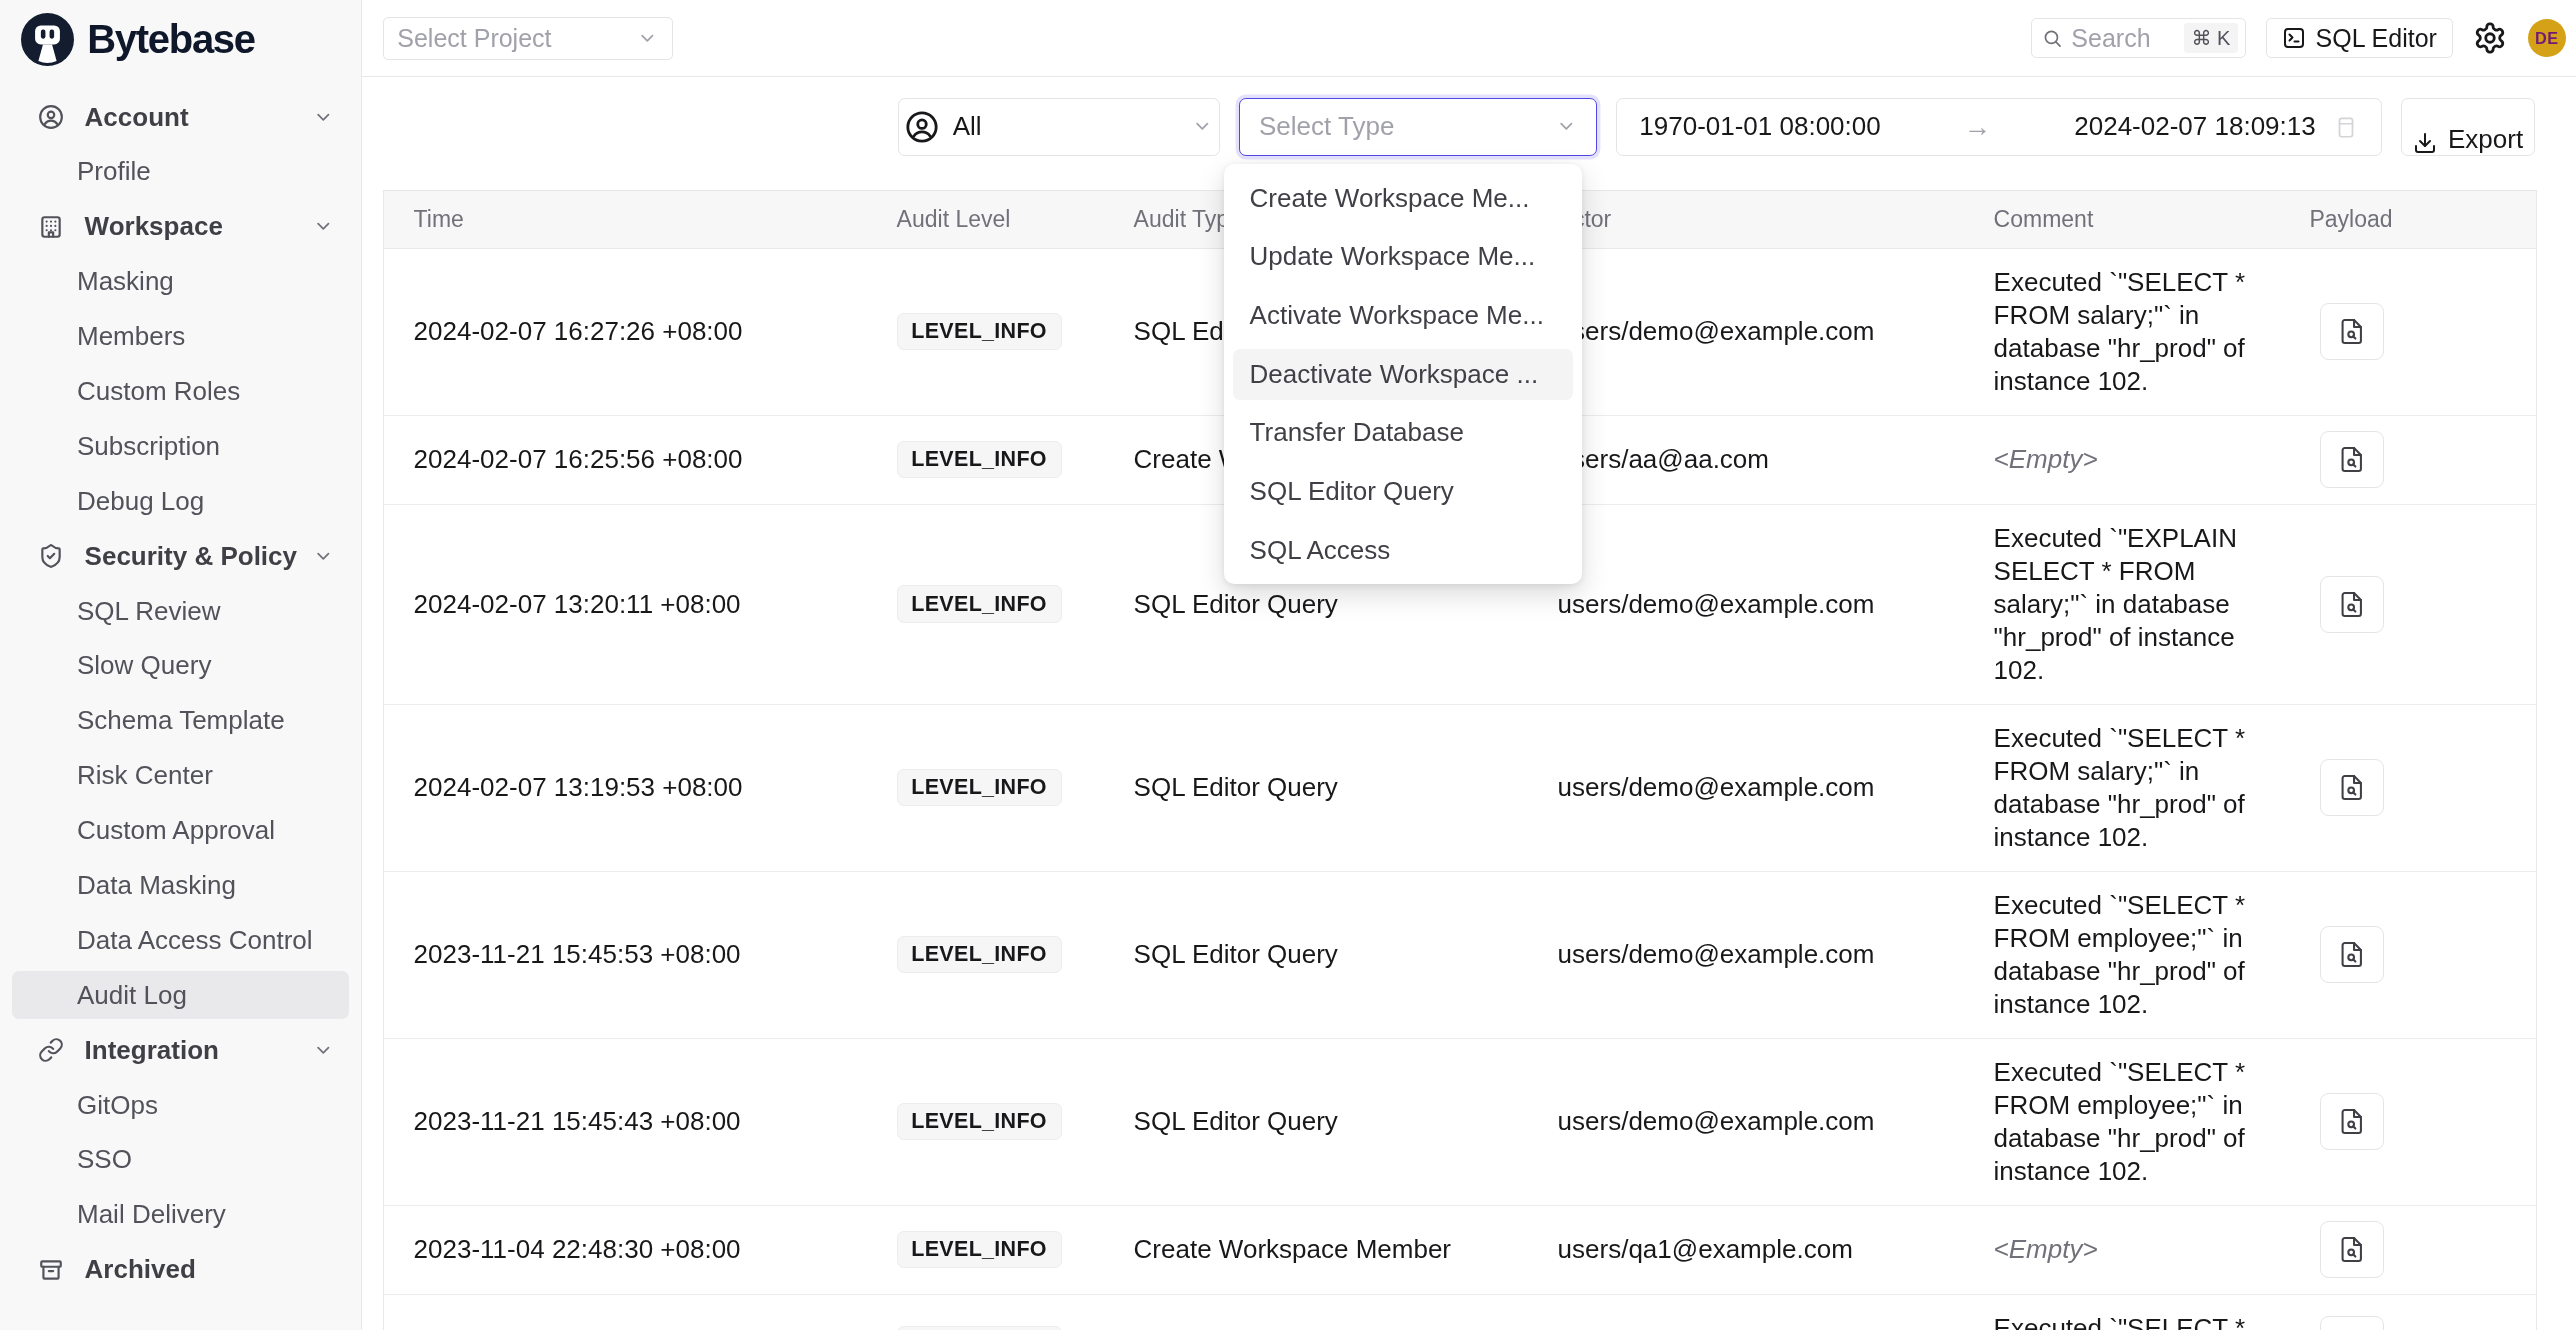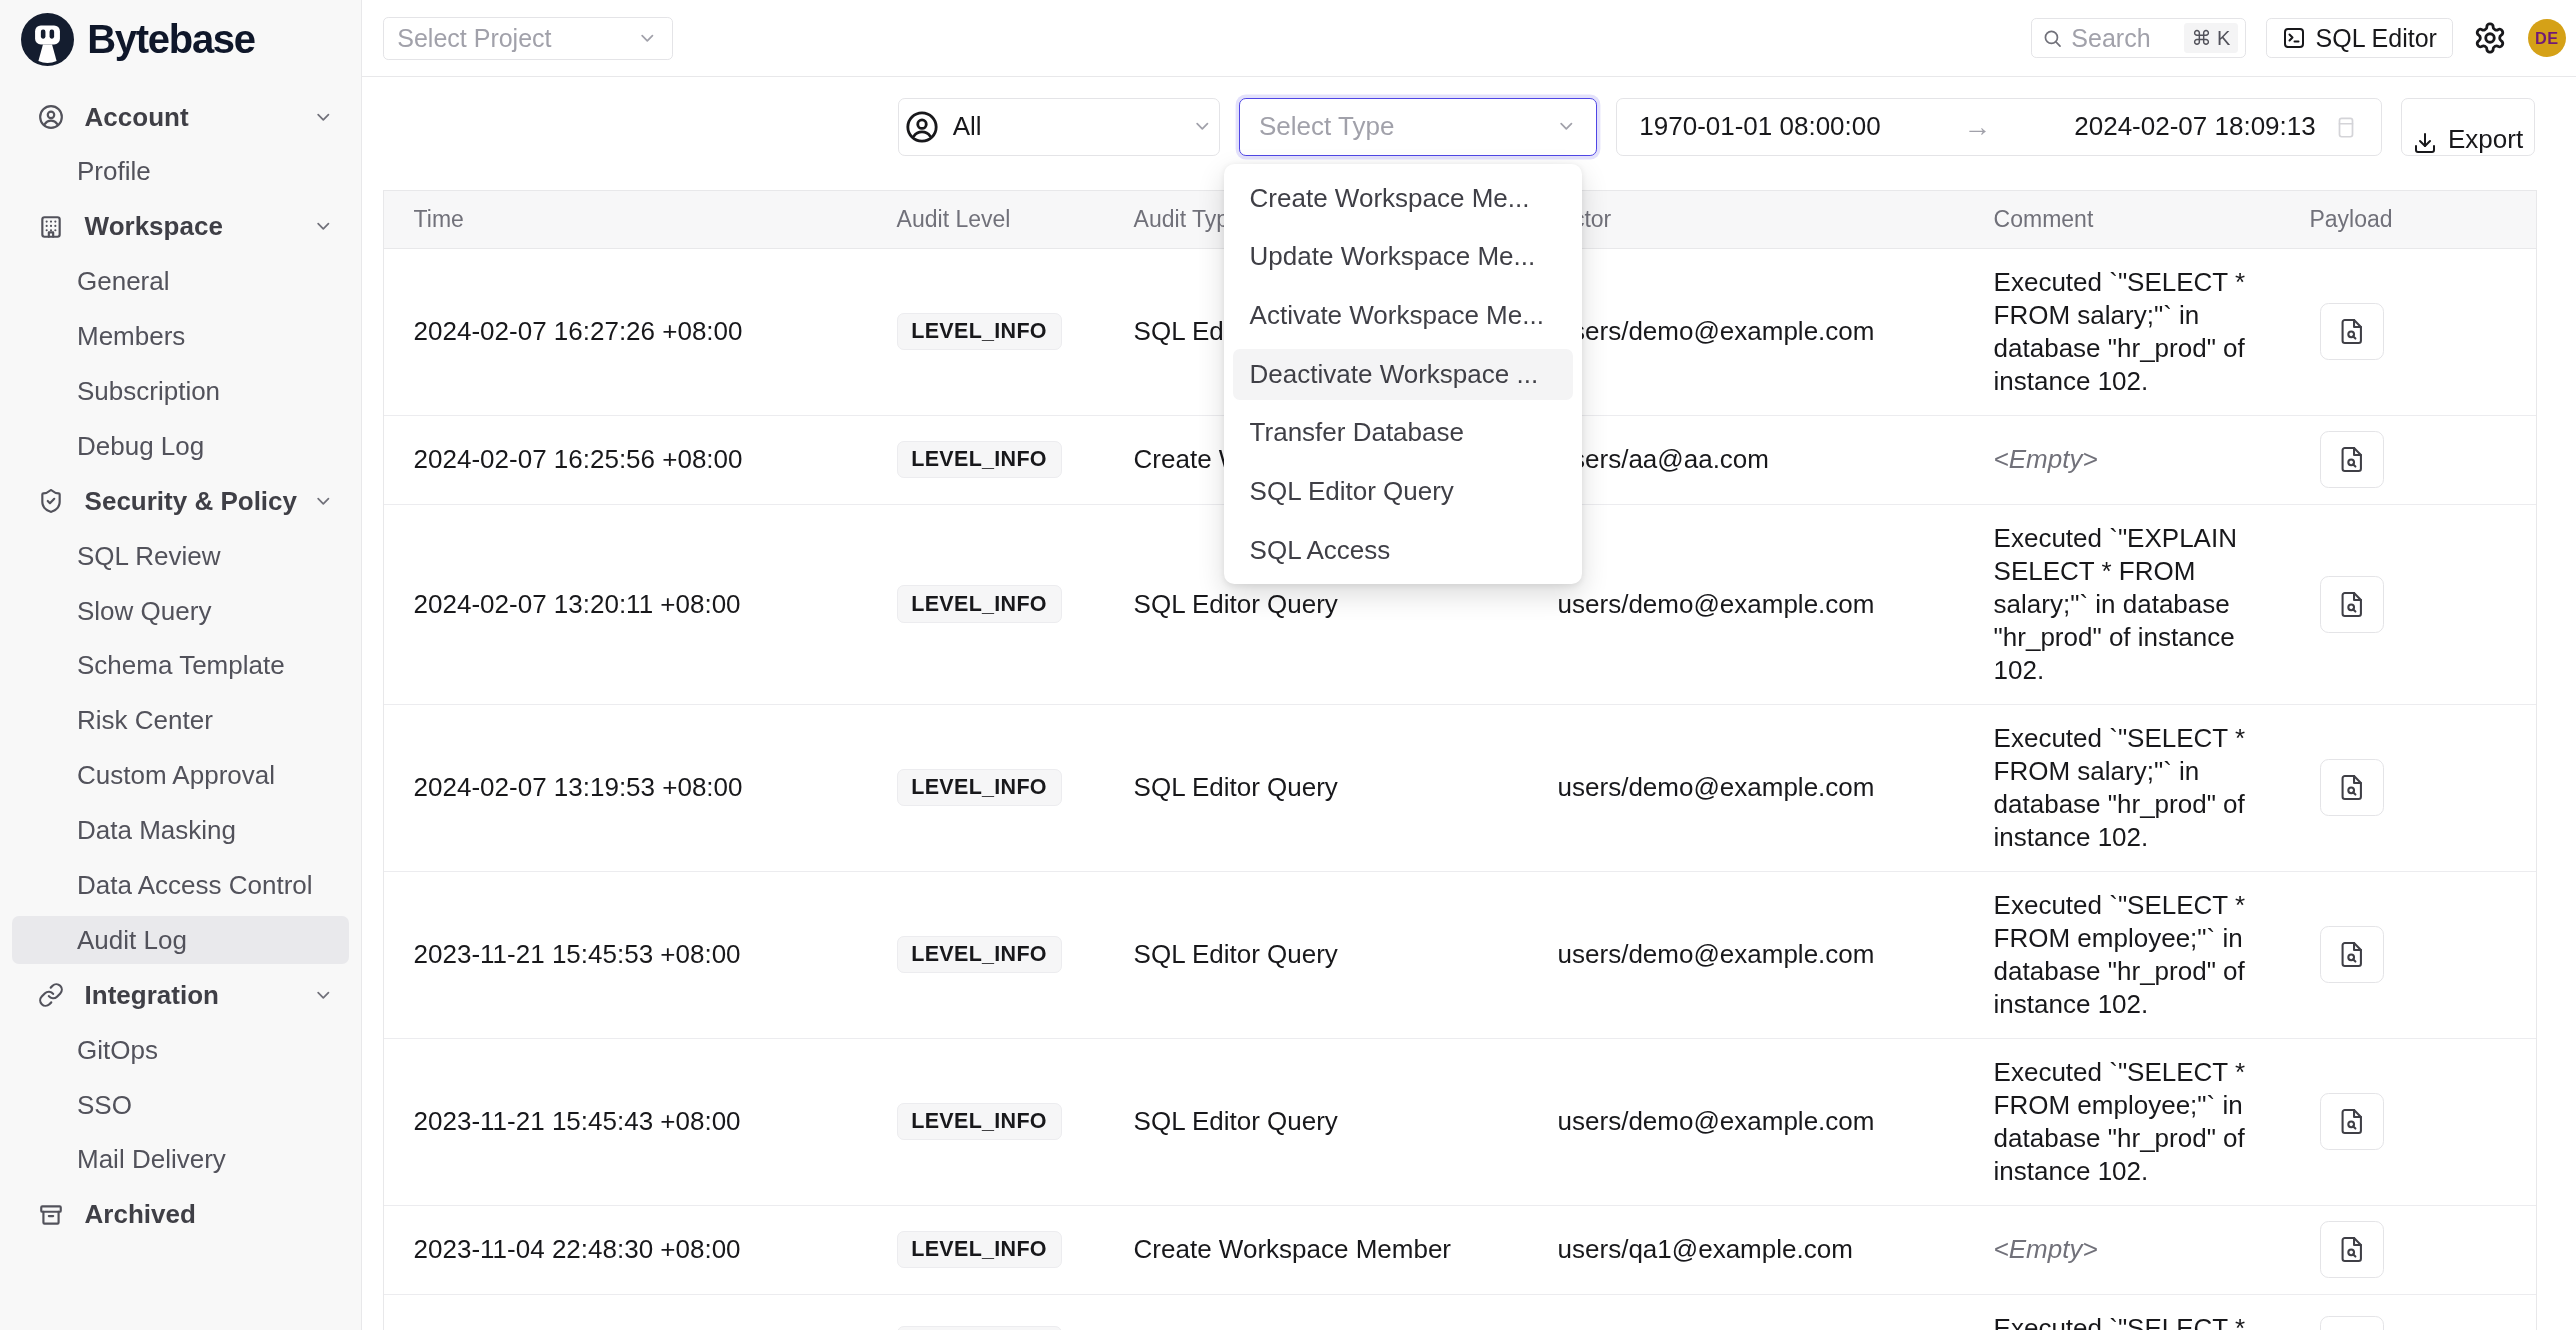--- a/index.html
+++ b/index.html
@@ -156,24 +156,27 @@
             </svg>
           </span>
           <span class="nlabel">Workspace</span>
           <span class="nchev">
             <svg viewBox="0 0 24 24">
               <polyline points="6 9 12 15 18 9"></polyline>
             </svg>
           </span>
         </div>
         <div class="nav-item sub">
-          <span class="nlabel">General</span>
+          <span class="nlabel">Masking</span>
         </div>
         <div class="nav-item sub">
           <span class="nlabel">Members</span>
+        </div>
+        <div class="nav-item sub">
+          <span class="nlabel">Custom Roles</span>
         </div>
         <div class="nav-item sub">
           <span class="nlabel">Subscription</span>
         </div>
         <div class="nav-item sub">
           <span class="nlabel">Debug Log</span>
         </div>
         <div class="nav-item top">
           <span class="nicon">
             <svg viewBox="0 0 24 24">

